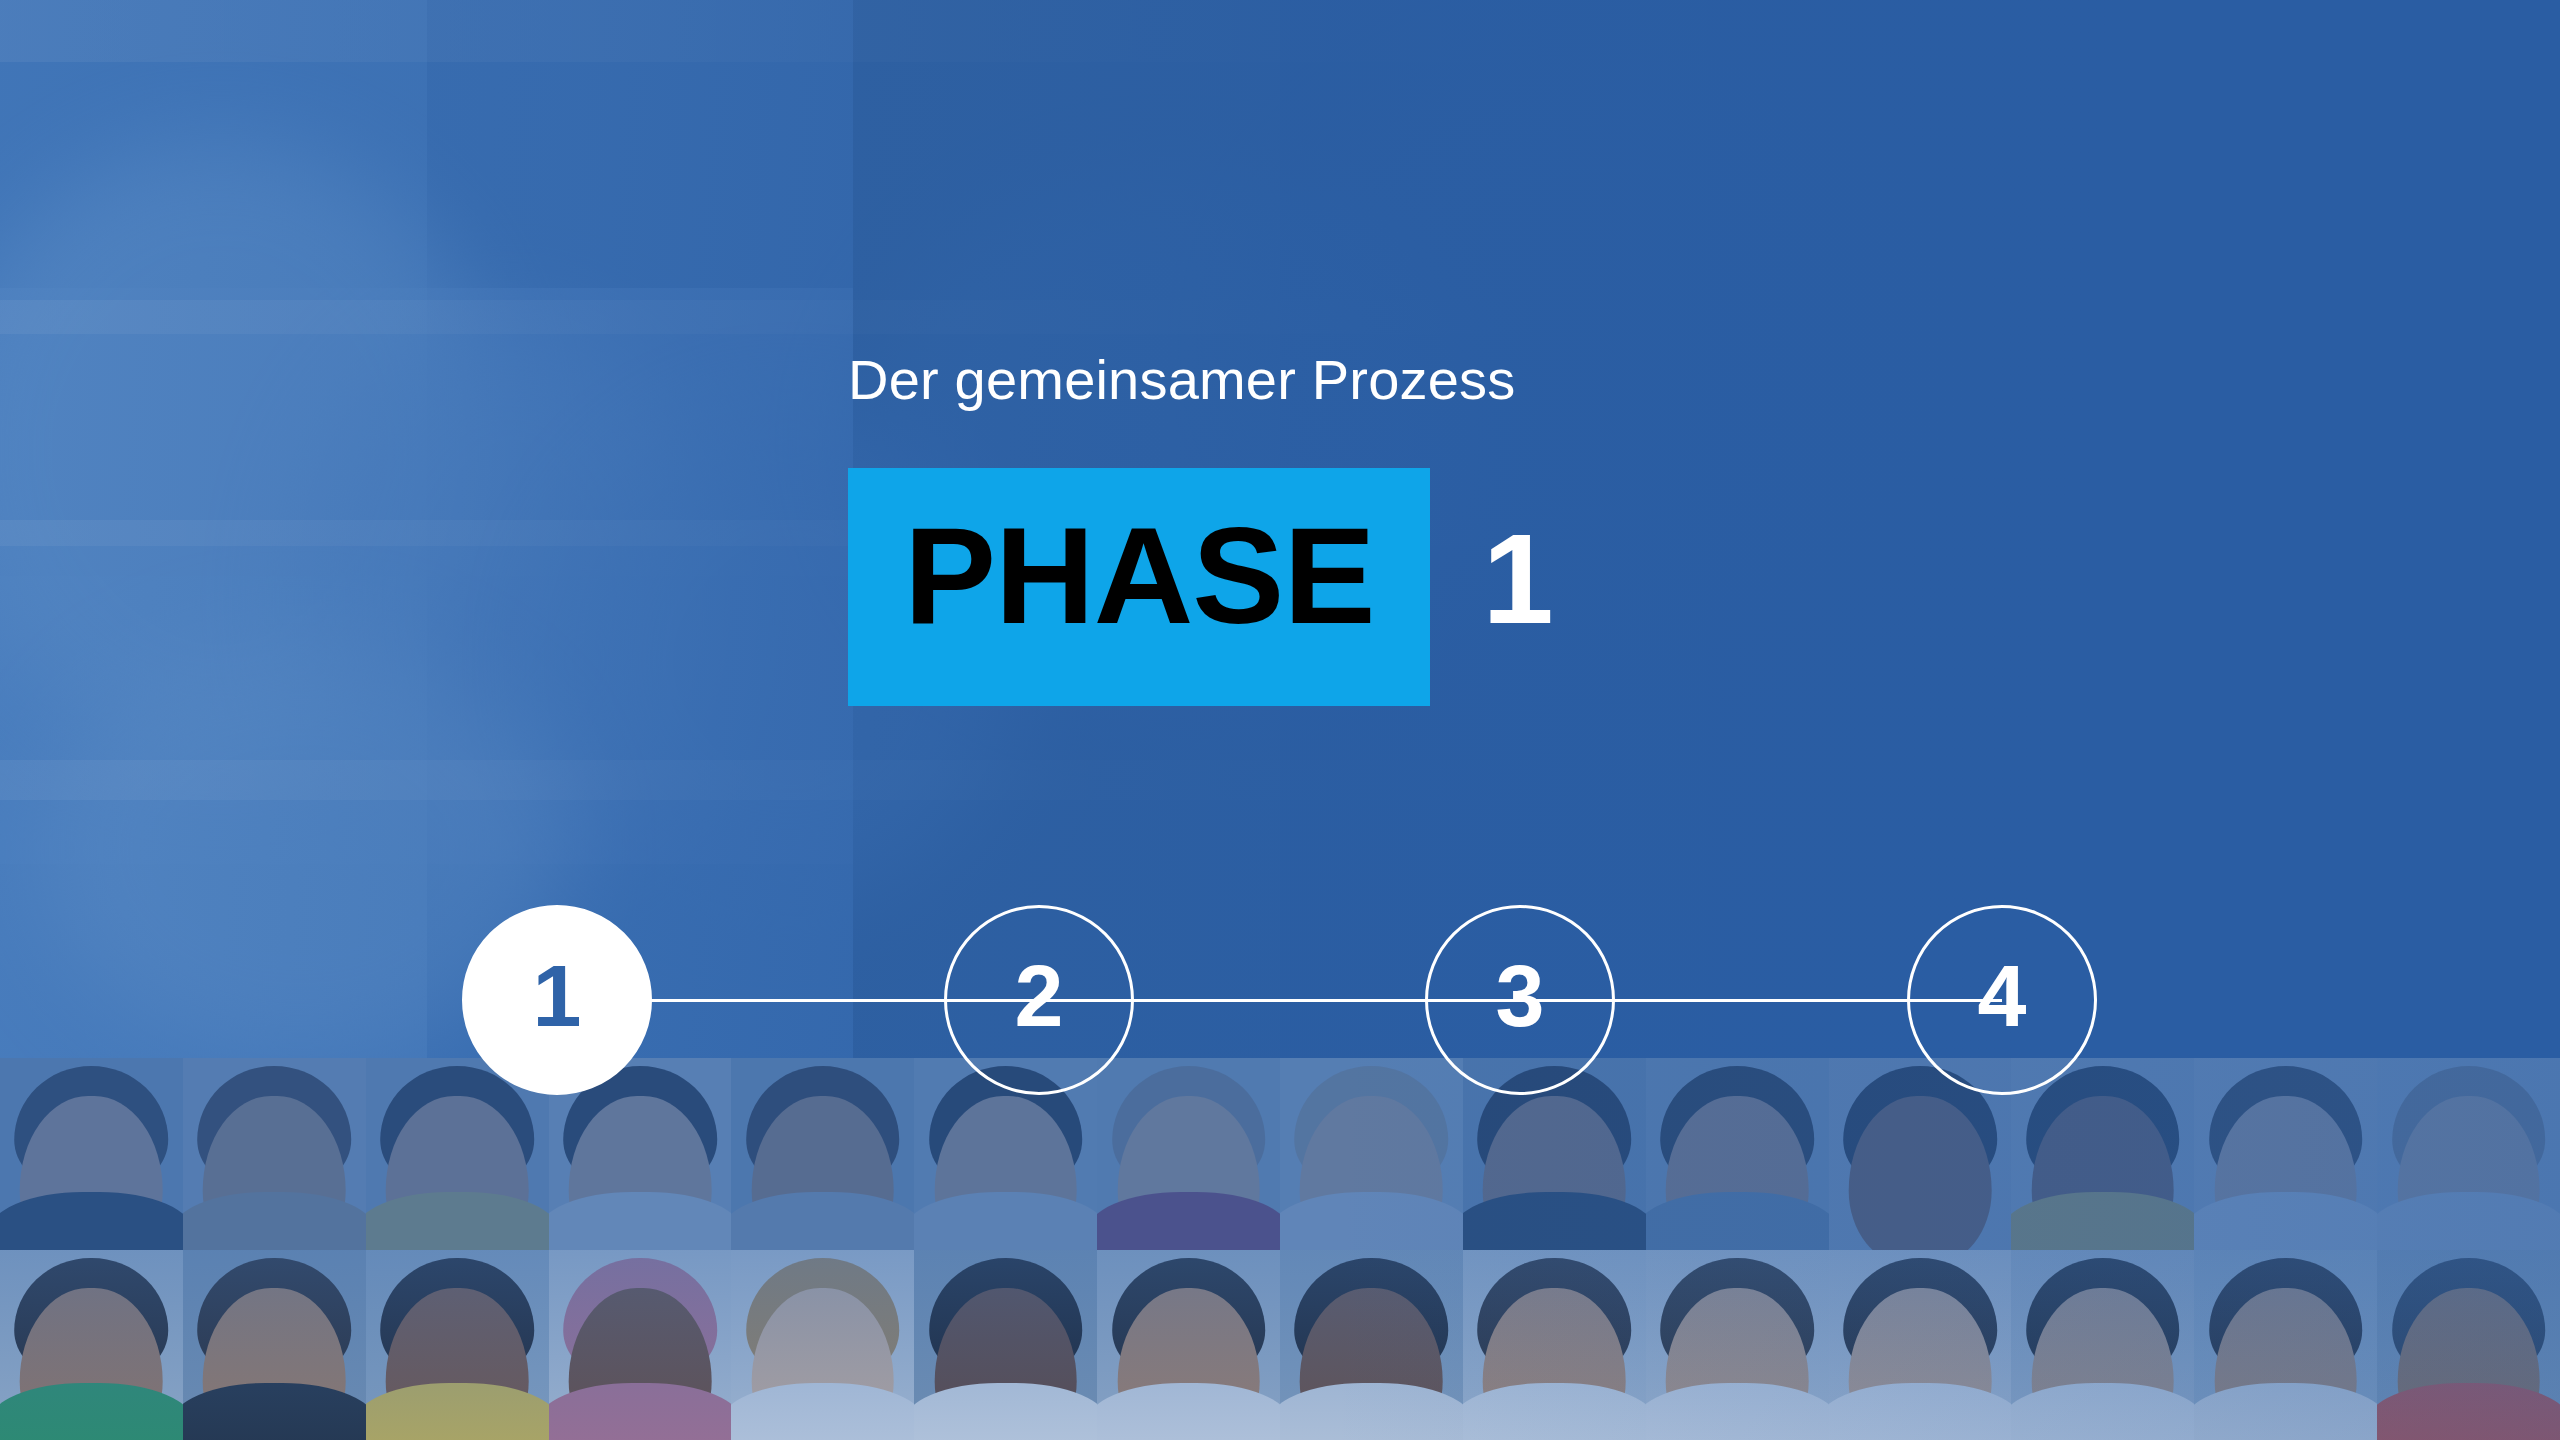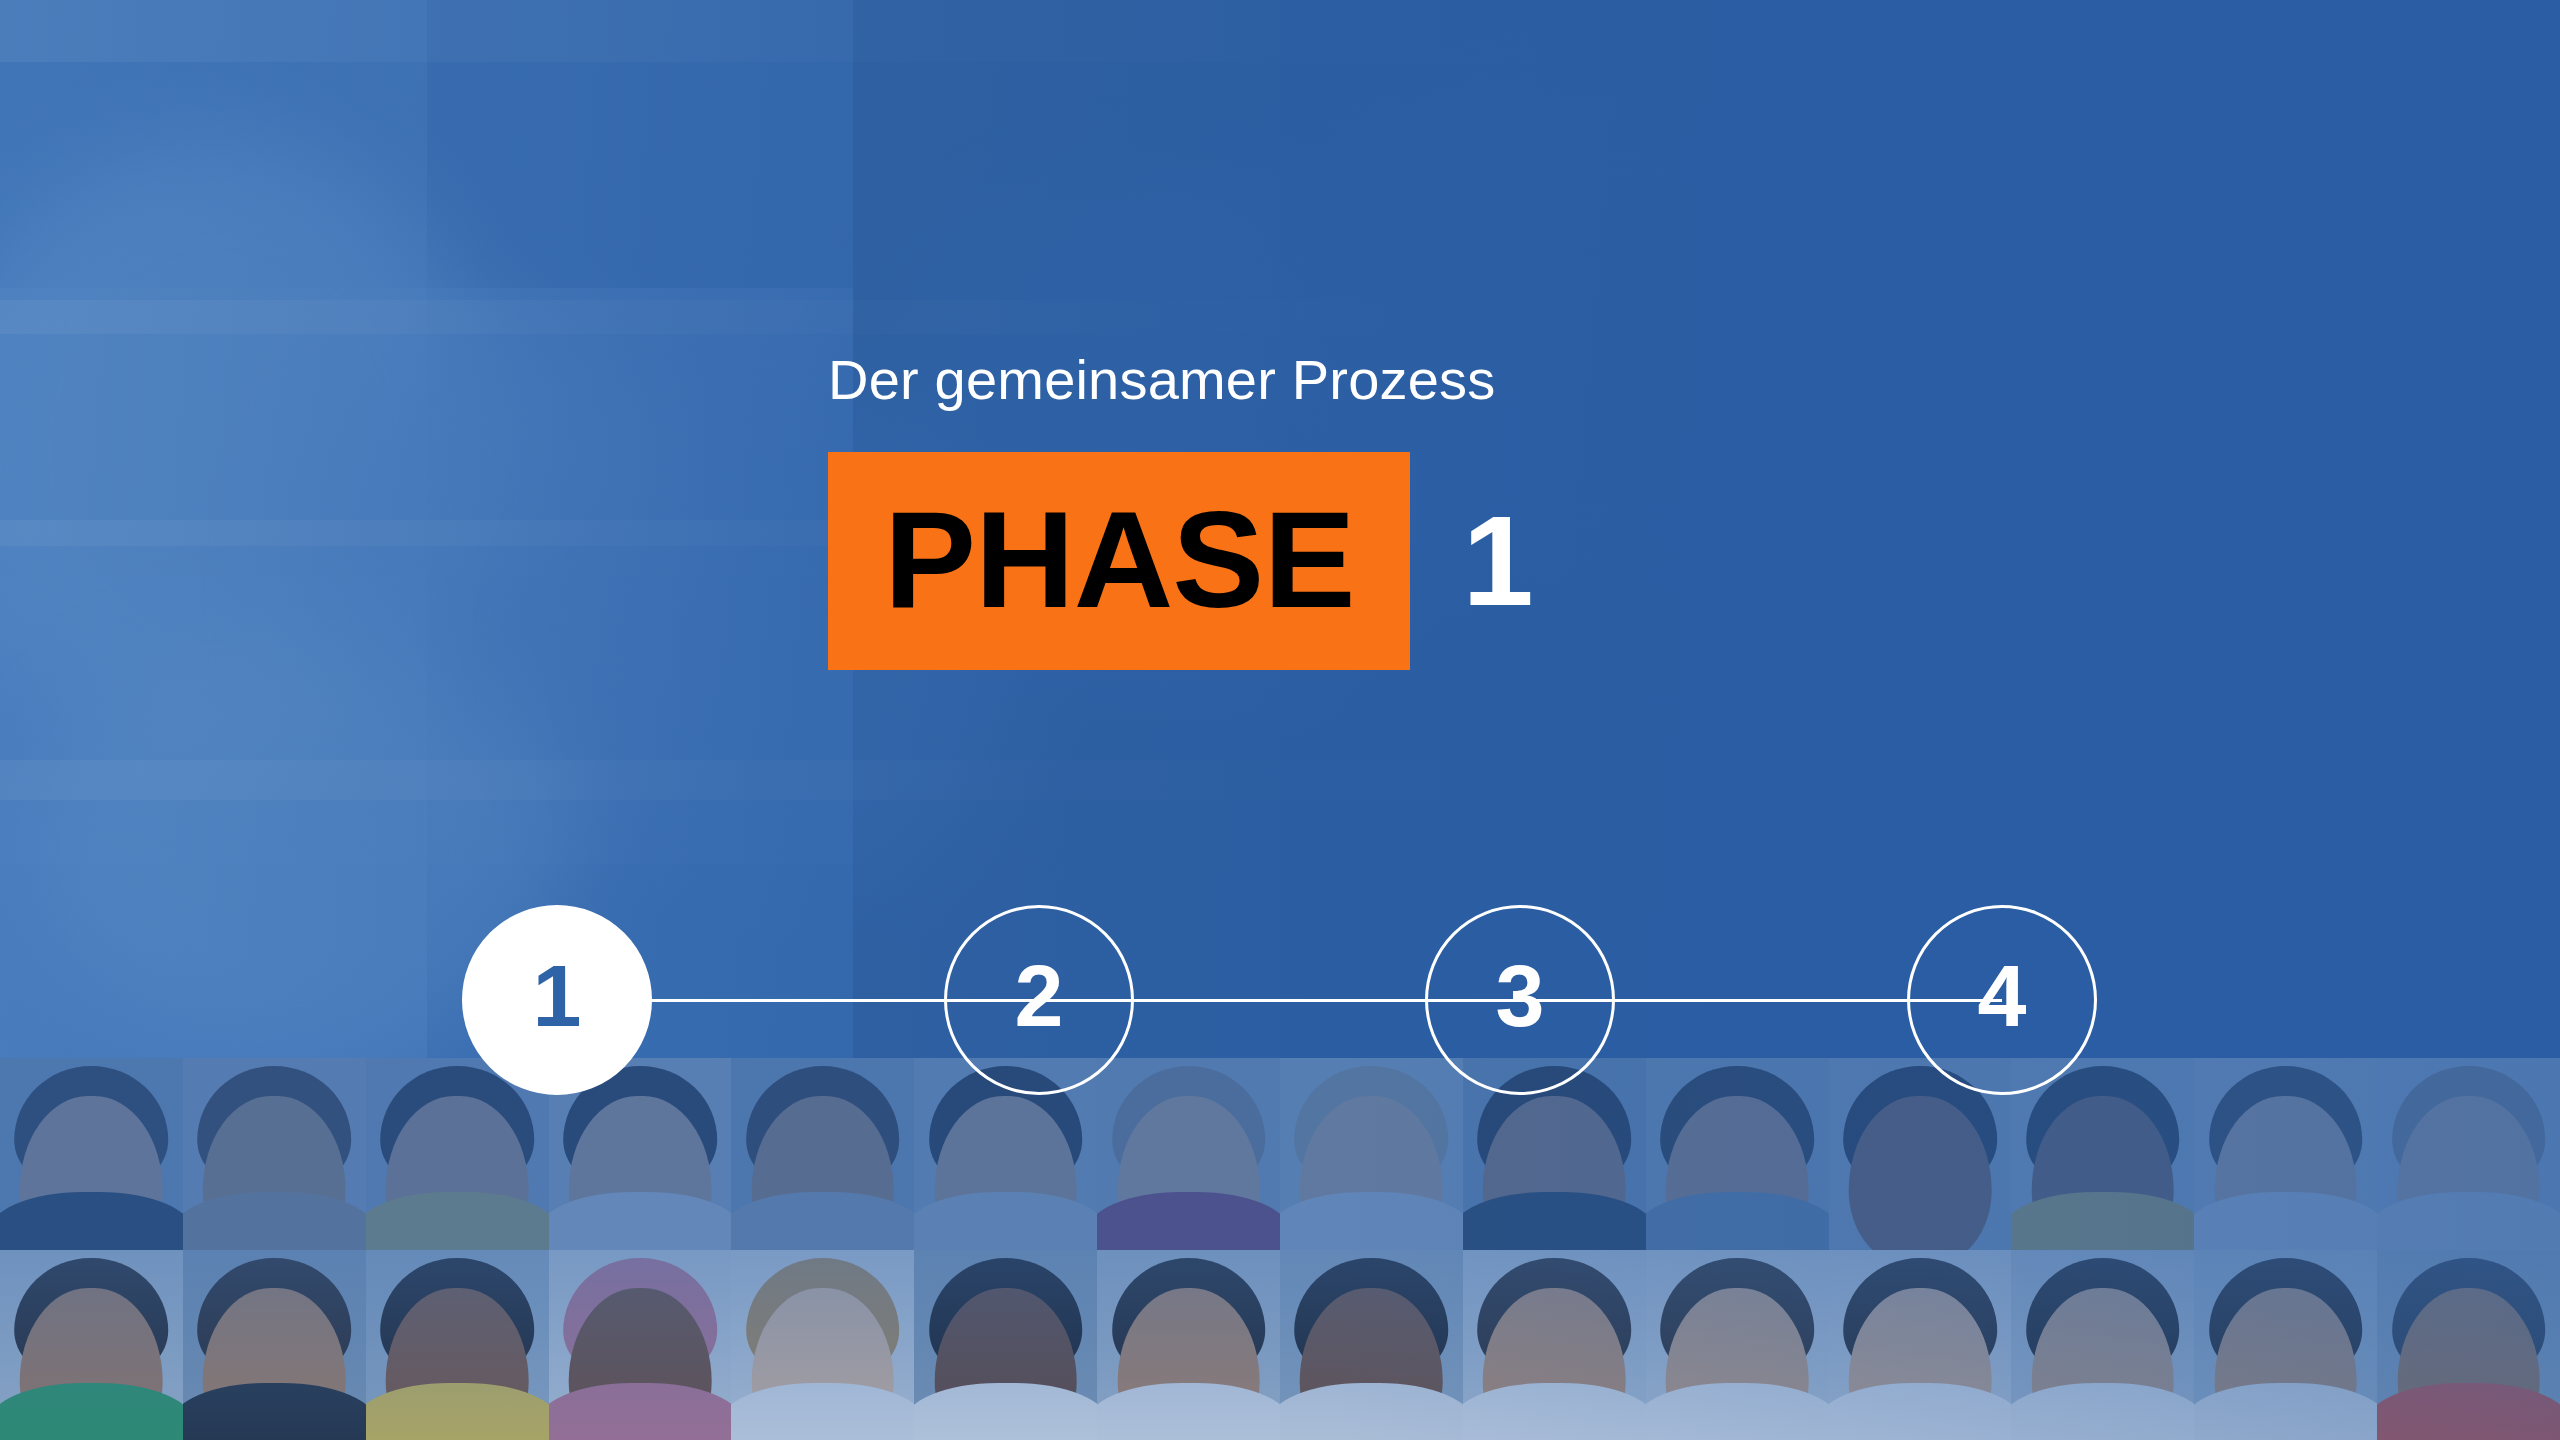--- a/index.html
+++ b/index.html
@@ -122,45 +122,46 @@
     pointer-events:none;
   }
   
   .veil-side {
     position:absolute; inset:0;
     background:linear-gradient(90deg, rgba(42,93,163,0) 52%, rgba(42,93,163,.28) 100%);
     pointer-events:none;
   }
 
   
-  .headline { position:absolute; left:828px; top:352px; }
+  .headline { position:absolute; left:848px; top:352px; }
 
   .subtitle {
     color:#ffffff;
     font-size:56px;
     font-weight:400;
     letter-spacing:.2px;
     line-height:1;
     white-space:nowrap;
   }
 
   .phase-row {
     margin-top:44px;
     display:flex;
     align-items:center;
     white-space:nowrap;
   }
   .phase-box {
-    background:#f97316;
+    background:#0ea5e9;
     color:#000000;
     font-size:138px;
     font-weight:700;
     letter-spacing:-1px;
     line-height:1;
-    padding:38px 56px 42px 56px;
+    padding:38px 56px 62px 56px;
+    margin-top:16px;
   }
   .phase-num {
     color:#ffffff;
     font-size:128px;
     font-weight:700;
     line-height:1;
     margin-left:52px;
   }
 
   

